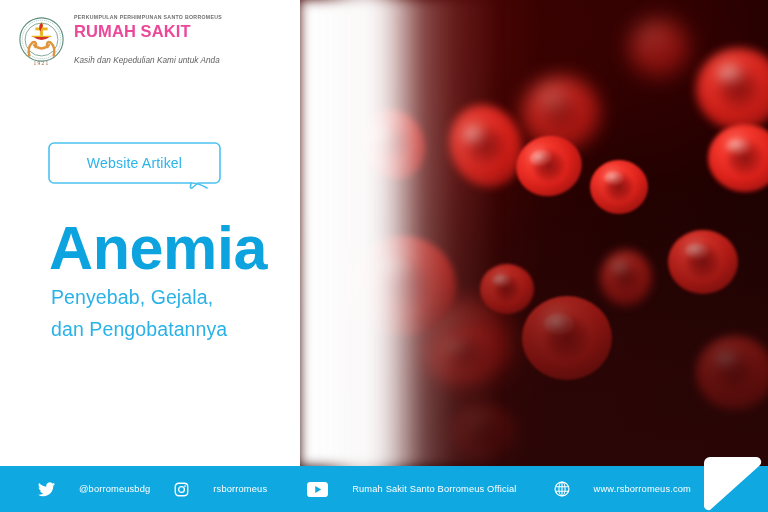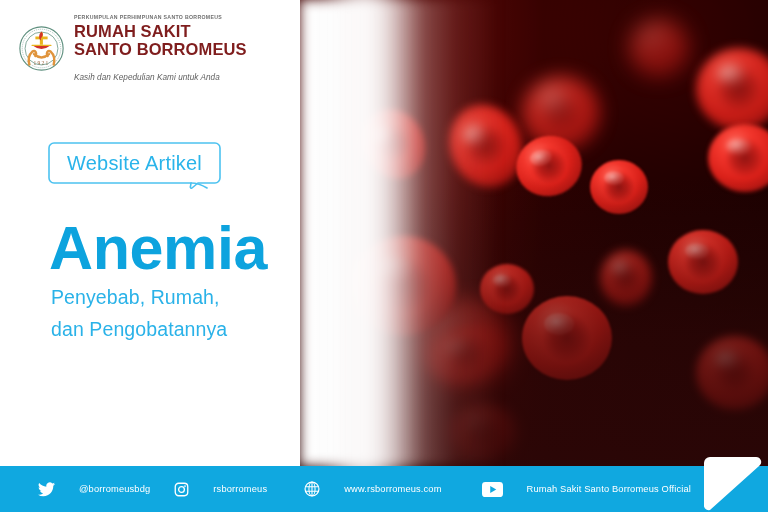--- a/index.html
+++ b/index.html
@@ -82,40 +82,40 @@
     font-size:5.5px; letter-spacing:1.2px; color:#9a5b2e;
     font-family:"Liberation Serif", serif;
   }
   .logo-text { line-height:1; padding-top:1px; }
   .logo-kicker {
     font-size:5.2px; letter-spacing:0.32px; color:#6f6f6f;
     font-weight:bold; margin-bottom:2.5px;
     font-family:"Liberation Sans", sans-serif;
   }
   .logo-l1, .logo-l2 {
-    font-size:16.5px; font-weight:bold; color:#7f1d1d;
+    font-size:16.5px; font-weight:bold; color:#ec4899;
     letter-spacing:0.1px; line-height:1.02;
   }
   .logo-l2 { margin-top:1px; }
   .logo-tag {
     font-size:8.2px; font-style:italic; color:#5f5f5f;
     margin-top:17px; letter-spacing:0.05px;
   }
 
   
   .badge {
     position:absolute; left:48px; top:142px;
     width:173px; height:47px;
     z-index:6;
   }
   .badge svg { position:absolute; left:0; top:0; }
   .badge-label {
     position:absolute; left:0; top:0; width:173px; height:42px;
     display:flex; align-items:center; justify-content:center;
-    font-size:20px; color:#2ab4ea; letter-spacing:0.2px;
+    font-size:14px; color:#2ab4ea; letter-spacing:0.2px;
   }
 
   .title {
     position:absolute; left:49px; top:213px;
     font-size:61px; font-weight:bold; color:#0da3de;
     letter-spacing:-0.4px; z-index:6;
   }
   .subtitle {
     position:absolute; left:51px; top:282px;
     font-size:19.5px; color:#2ab2e8; line-height:1.62;
@@ -191,37 +191,36 @@
         <path d="M30 43.5 h40" stroke="#e8b51e" stroke-width="2.6" stroke-linecap="round"></path>
 
         <path d="M24 84 q-4 -18 6 -27 q5 -4 8 1 q2 4 -1 8" fill="none" stroke="#e0943c" stroke-width="5.2" stroke-linecap="round"></path>
         <path d="M76 84 q4 -18 -6 -27 q-5 -4 -8 1 q-2 4 1 8" fill="none" stroke="#e0943c" stroke-width="5.2" stroke-linecap="round"></path>
         <path d="M34 62 q16 14 32 0" fill="none" stroke="#e0943c" stroke-width="5" stroke-linecap="round"></path>
       </svg>
     </span>
     <span class="logo-text">
       <span class="logo-kicker" style="display:block">PERKUMPULAN PERHIMPUNAN SANTO BORROMEUS</span>
       <span class="logo-l1" style="display:block">RUMAH SAKIT</span>
-      <span class="logo-l2" style="display:block">SANTO BORROMEUS</span>
       <span class="logo-tag" style="display:block">Kasih dan Kepedulian Kami untuk Anda</span>
     </span>
   </div>
   <div class="logo-seal-year">1921</div>
 
   <div class="badge">
     <svg width="173" height="47" viewBox="0 0 173 47" aria-hidden="true">
       <path d="M6 1 H167 a5 5 0 0 1 5 5 V36 a5 5 0 0 1 -5 5 H150 l-6 5 a1 1 0 0 1 -1.6 -1 L143 41 H6 a5 5 0 0 1 -5 -5 V6 a5 5 0 0 1 5 -5 z" fill="none" stroke="#4cc2f0" stroke-width="1.6"></path>
       <path d="M143 41 q8 0 16 5" fill="none" stroke="#4cc2f0" stroke-width="1.6" stroke-linecap="round"></path>
     </svg>
     <span class="badge-label">Website Artikel</span>
   </div>
 
   <div class="title">Anemia</div>
   <div class="subtitle">
-    <div>Penyebab, Rumah,</div>
+    <div>Penyebab, Gejala,</div>
     <div>dan Pengobatannya</div>
   </div>
 
   <div class="footer">
 
     <div class="f-item" style="margin-left:38px">
       <span class="f-icon">
         <svg width="17" height="15" viewBox="0 0 24 20" aria-hidden="true">
           <path fill="#ffffff" d="M24 2.4a9.6 9.6 0 0 1-2.83.78A4.94 4.94 0 0 0 23.34.37a9.87 9.87 0 0 1-3.13 1.2A4.93 4.93 0 0 0 11.8 6.05 13.98 13.98 0 0 1 1.67.9a4.93 4.93 0 0 0 1.52 6.58A4.9 4.9 0 0 1 .96 6.86v.06a4.93 4.93 0 0 0 3.95 4.83 4.96 4.96 0 0 1-2.22.08 4.94 4.94 0 0 0 4.6 3.42A9.89 9.89 0 0 1 0 17.3a13.94 13.94 0 0 0 7.55 2.21c9.05 0 14-7.5 14-14 0-.21 0-.42-.015-.63A10 10 0 0 0 24 2.4z"></path>
         </svg>
@@ -233,39 +232,39 @@
       <span class="f-icon">
         <svg width="15" height="15" viewBox="0 0 24 24" aria-hidden="true">
           <rect x="2" y="2" width="20" height="20" rx="5.5" fill="none" stroke="#ffffff" stroke-width="2.1"></rect>
           <circle cx="12" cy="12" r="4.6" fill="none" stroke="#ffffff" stroke-width="2.1"></circle>
           <circle cx="17.6" cy="6.5" r="1.35" fill="#ffffff"></circle>
         </svg>
       </span>
       <span>rsborromeus</span>
     </div>
 
+    <div class="f-item" style="margin-left:40px">
+      <span class="f-icon">
+        <svg width="21" height="15" viewBox="0 0 28 20" aria-hidden="true">
+          <rect x="0" y="0" width="28" height="20" rx="4.5" fill="#ffffff"></rect>
+          <path d="M11 5.4 L19 10 L11 14.6 Z" fill="#10a8e0"></path>
+        </svg>
+      </span>
+      <span>Rumah Sakit Santo Borromeus Official</span>
+    </div>
+
     <div class="f-item" style="margin-left:37px">
       <span class="f-icon">
         <svg width="16" height="16" viewBox="0 0 24 24" aria-hidden="true">
           <circle cx="12" cy="12" r="10.4" fill="none" stroke="#ffffff" stroke-width="1.8"></circle>
           <ellipse cx="12" cy="12" rx="4.6" ry="10.4" fill="none" stroke="#ffffff" stroke-width="1.6"></ellipse>
           <path d="M2.2 8.6 H21.8 M2.2 15.4 H21.8 M12 1.6 V22.4" stroke="#ffffff" stroke-width="1.6" fill="none"></path>
         </svg>
       </span>
       <span>www.rsborromeus.com</span>
-    </div>
-
-    <div class="f-item" style="margin-left:40px">
-      <span class="f-icon">
-        <svg width="21" height="15" viewBox="0 0 28 20" aria-hidden="true">
-          <rect x="0" y="0" width="28" height="20" rx="4.5" fill="#ffffff"></rect>
-          <path d="M11 5.4 L19 10 L11 14.6 Z" fill="#10a8e0"></path>
-        </svg>
-      </span>
-      <span>Rumah Sakit Santo Borromeus Official</span>
     </div>
   </div>
 
   <span class="corner-fold">
     <svg width="74" height="57" viewBox="0 0 74 57" aria-hidden="true">
       <path d="M10 8 a6 6 0 0 1 6 -6 H62 a5 5 0 0 1 3.6 8.6 L16 55 a5 5 0 0 1 -6 -3.6 Z" fill="#ffffff"></path>
     </svg>
   </span>
 
 </div>

